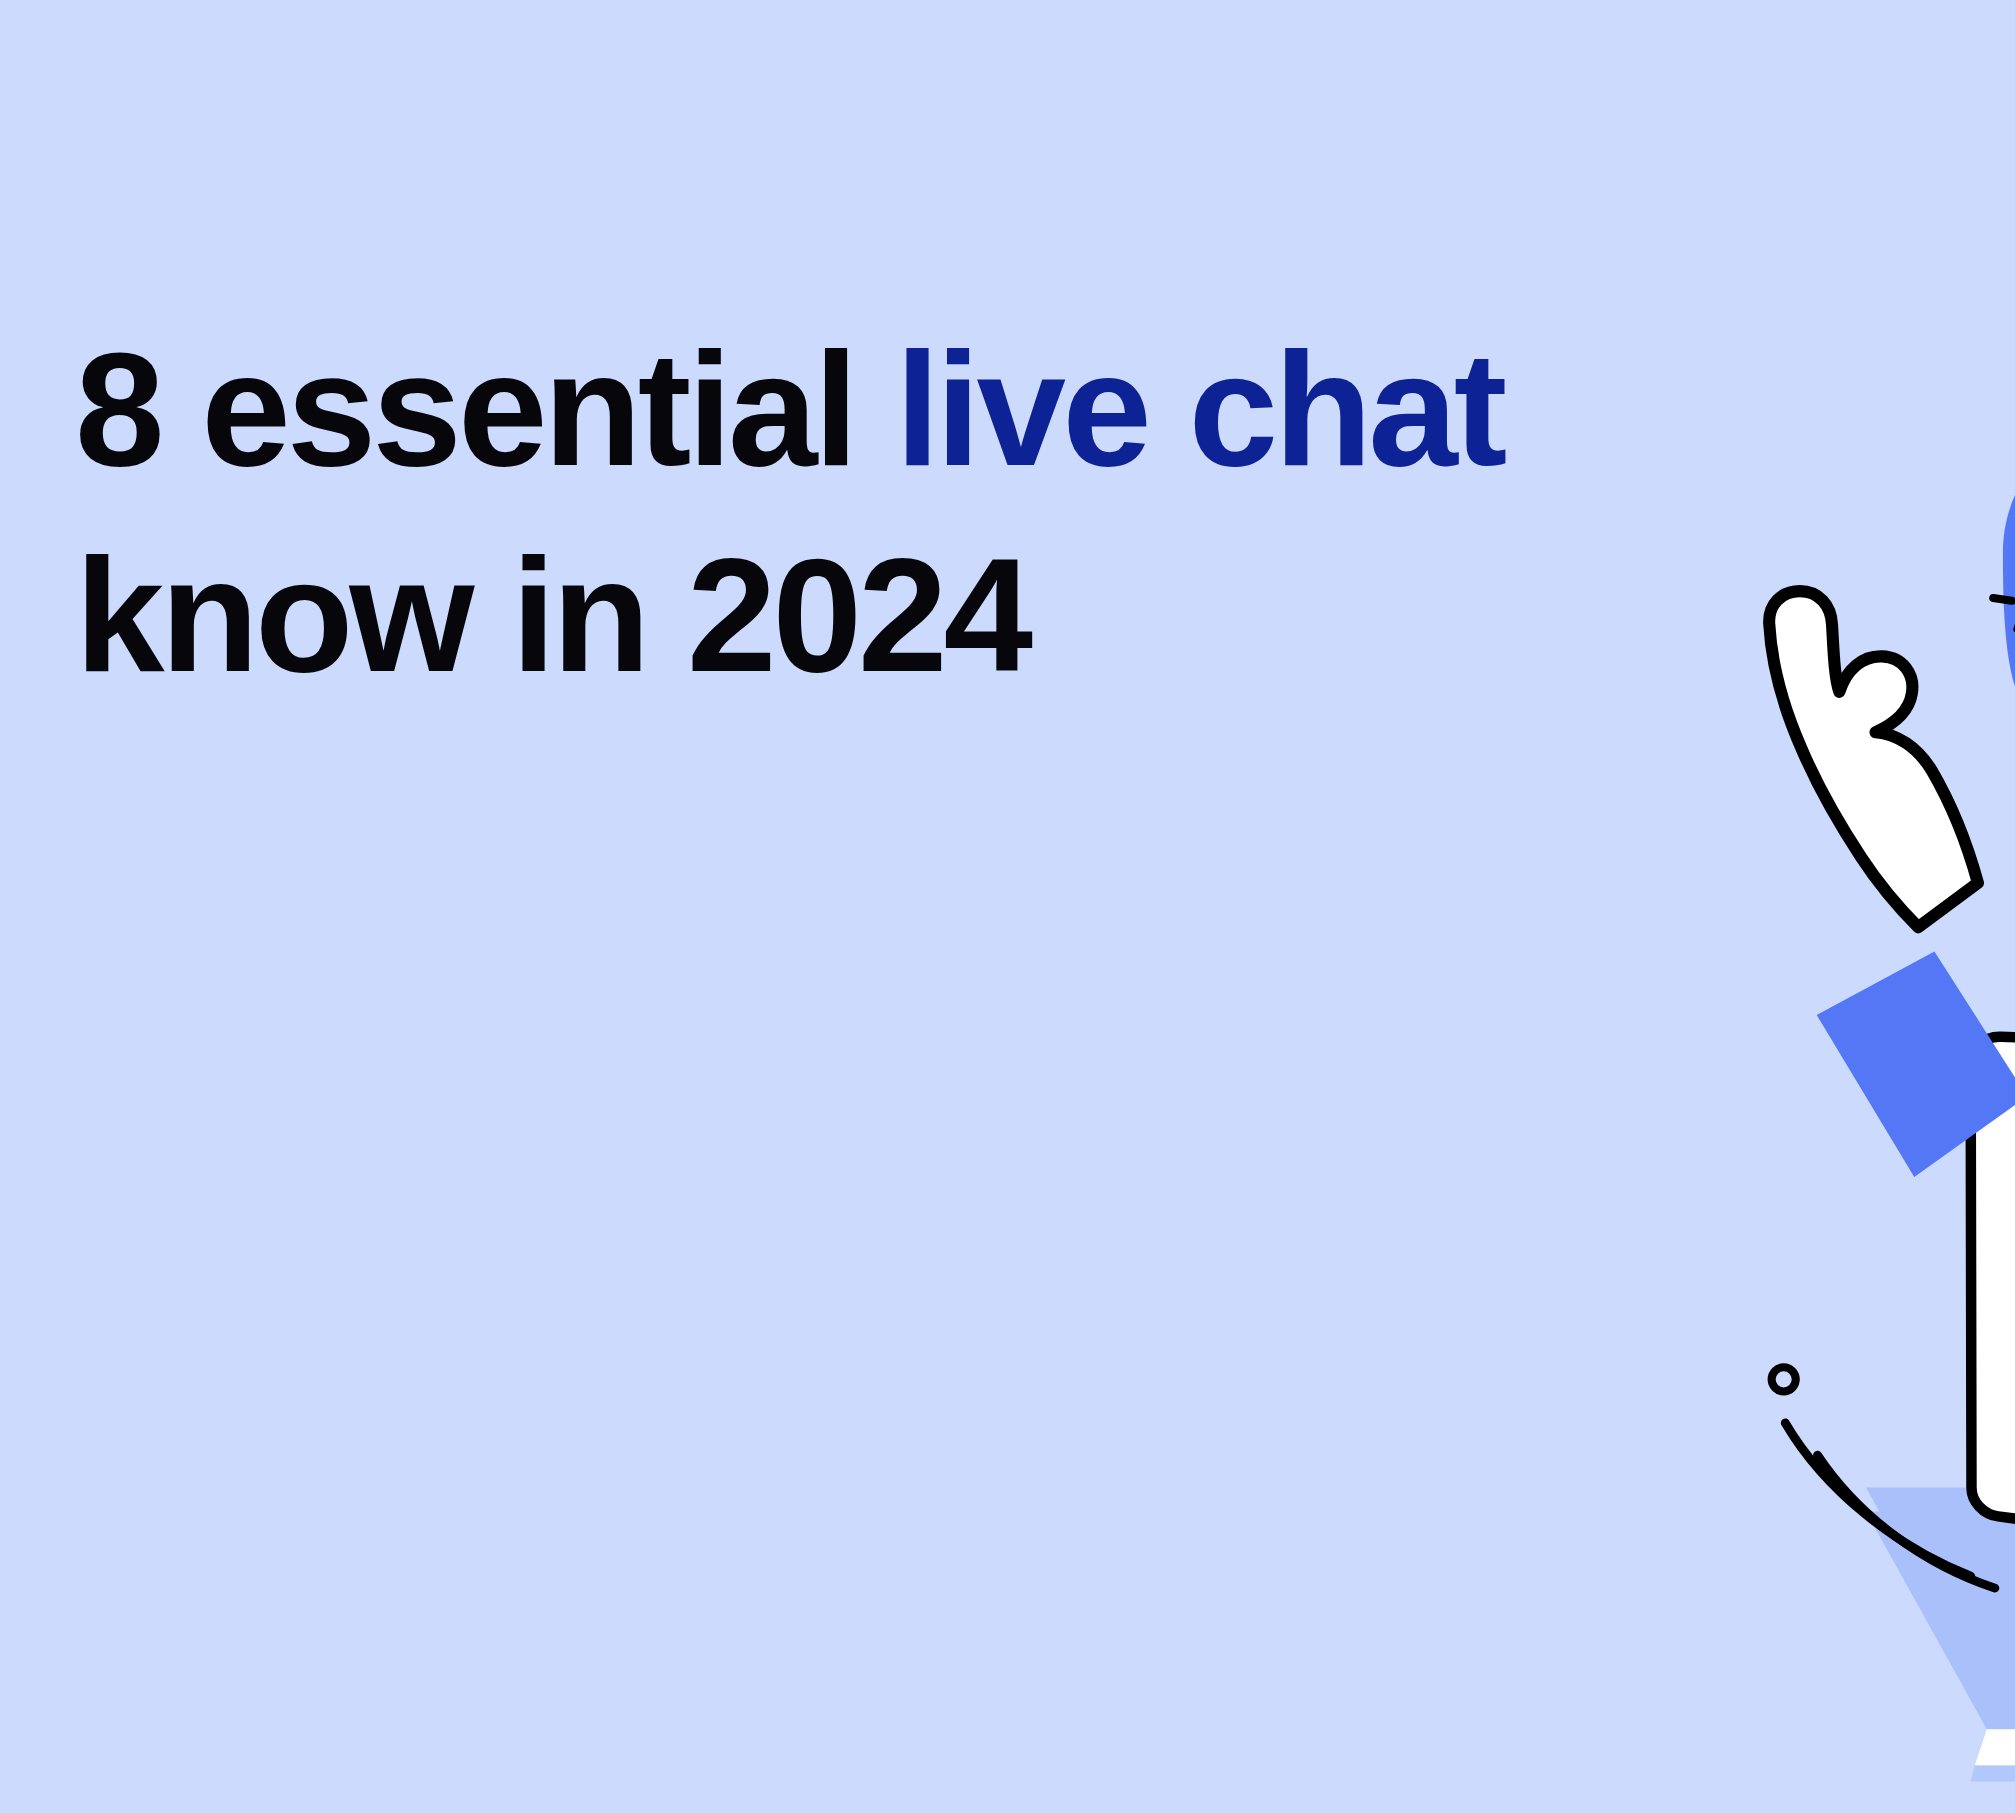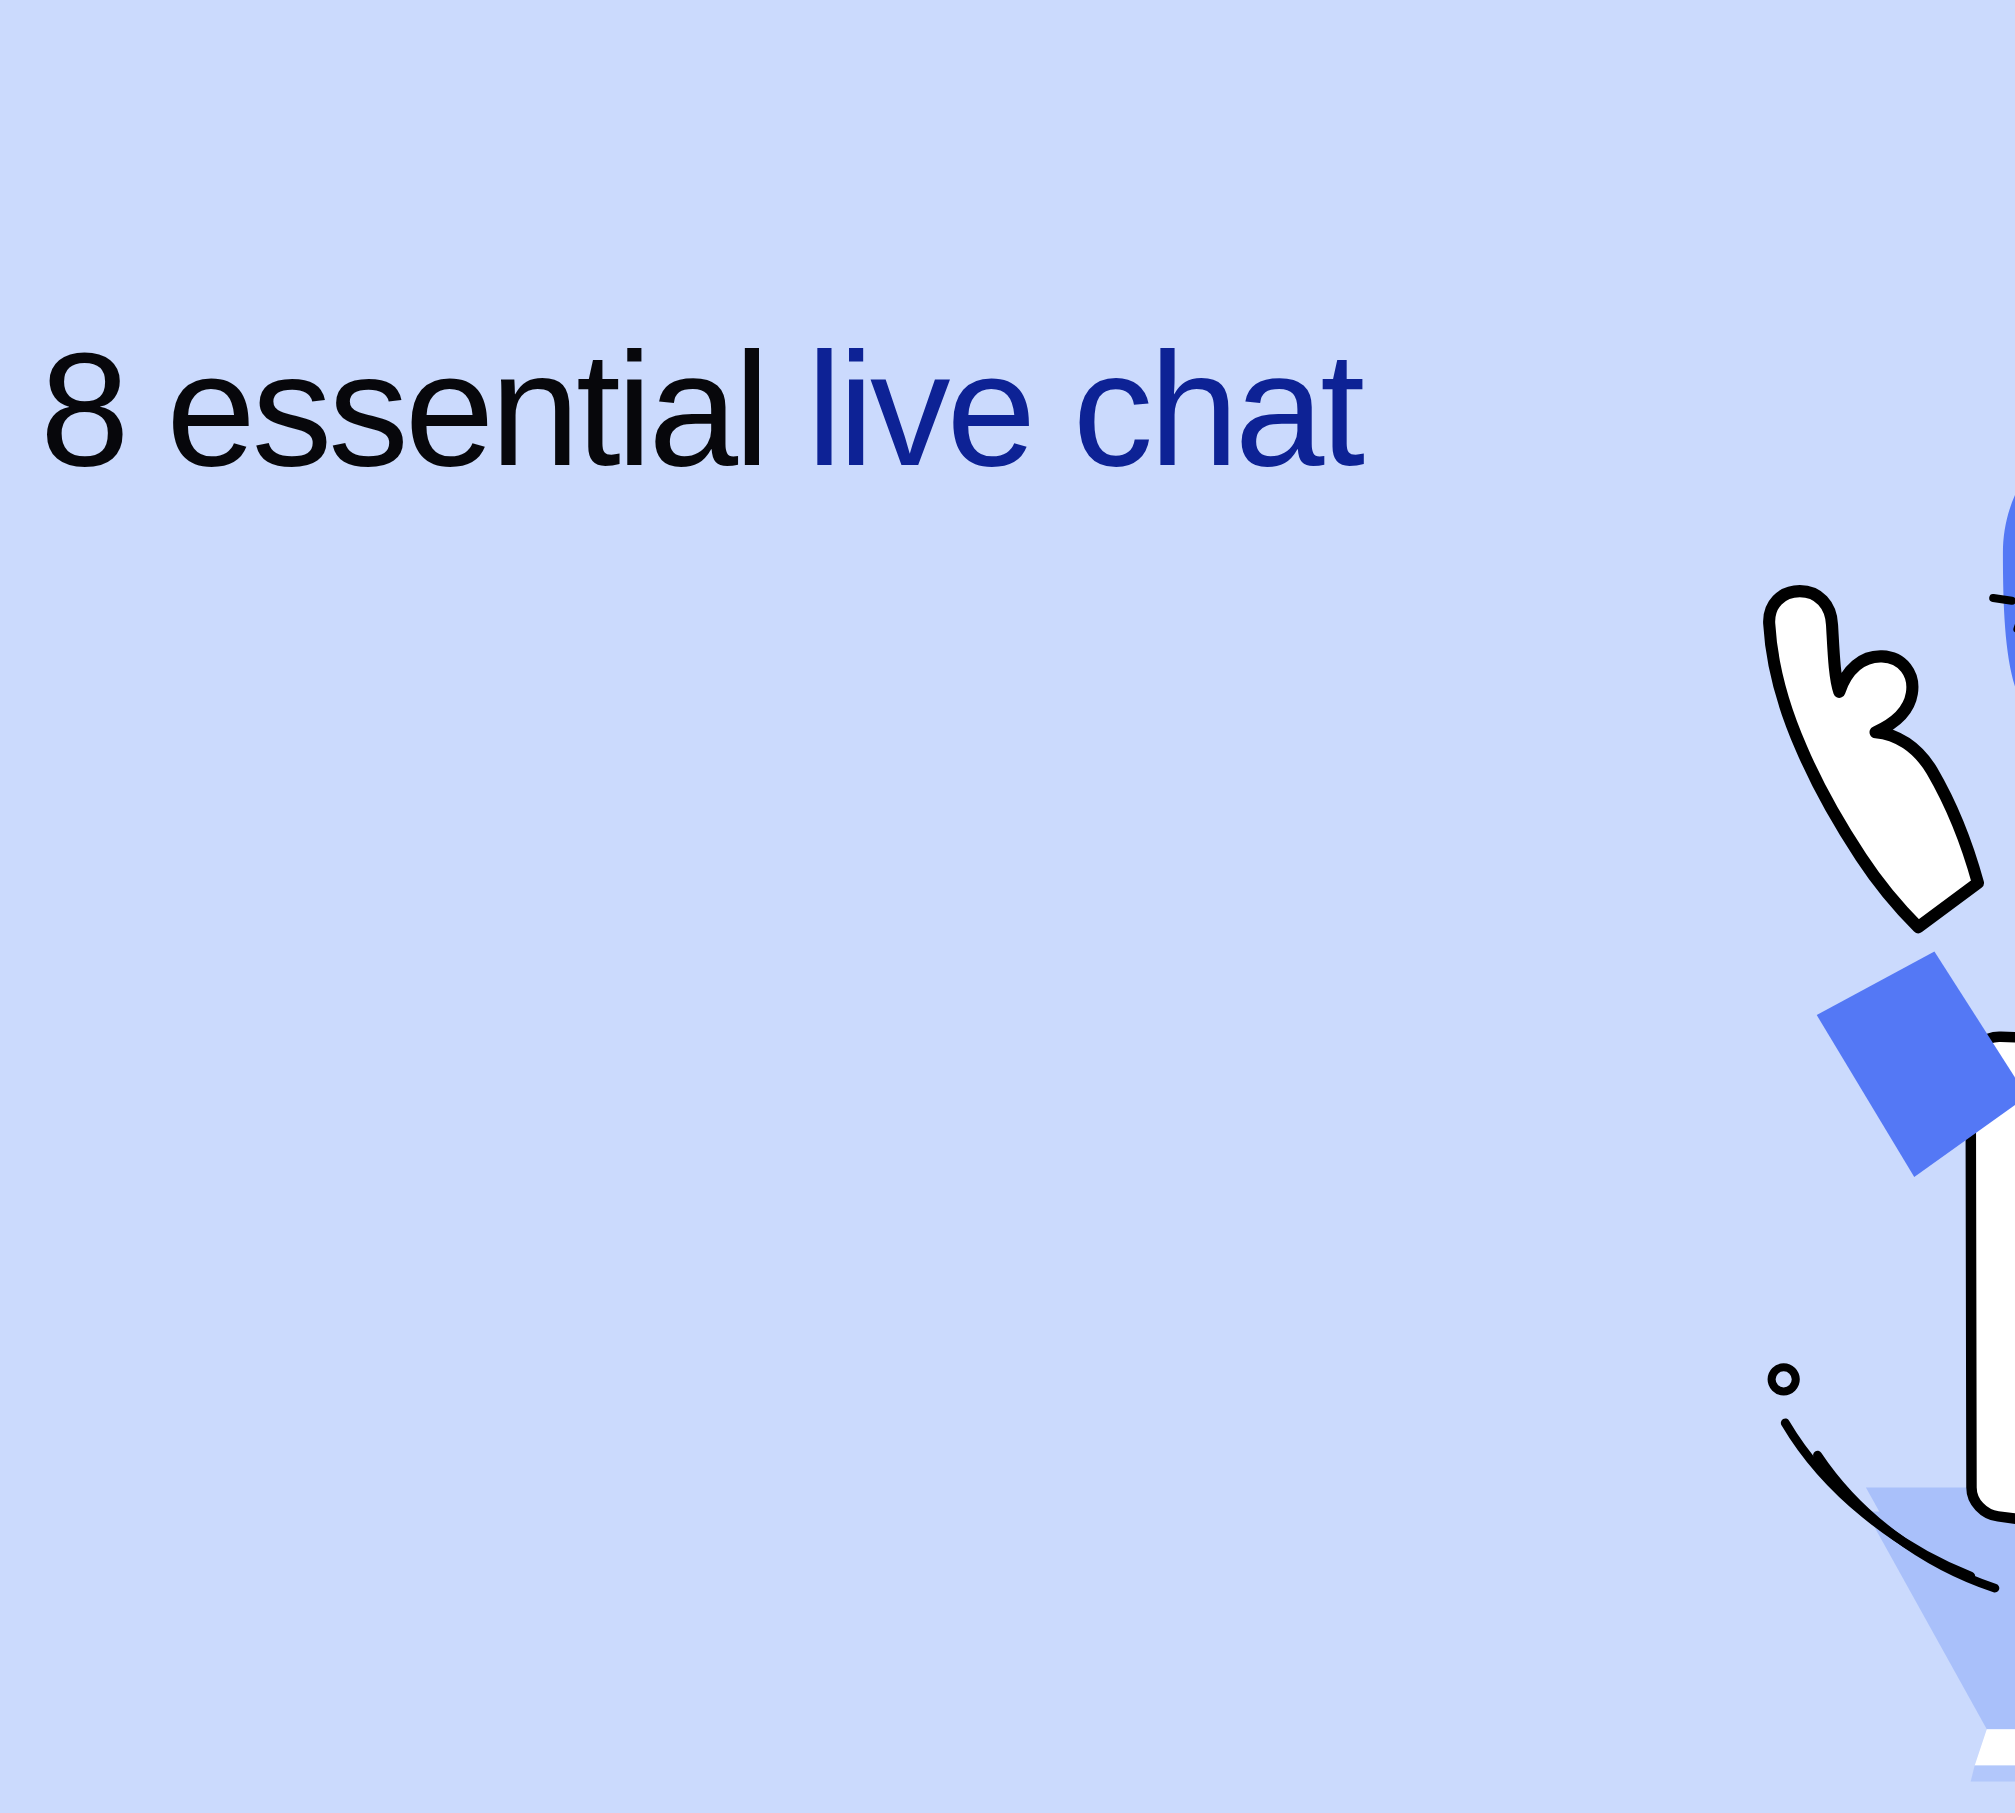--- a/index.html
+++ b/index.html
@@ -18,26 +18,27 @@
 
   
   #headline {
     position: absolute;
     left: 40px;
     top: 306px;
     width: 1733px;
   }
   .hl-line {
     font-family: "Liberation Sans", sans-serif;
-    font-weight: 400;
+    font-weight: 700;
     font-size: 161px;
     line-height: 206px;
     letter-spacing: -4px;
     white-space: nowrap;
     color: #07070B;
+    margin-left: 35px;
   }
   .hl-accent { color: #0D2295; }
 
   
   #illustration {
     position: absolute;
     left: 1745px;
     top: 387px;
     width: 1479px;
     height: 1427px;
@@ -51,20 +52,21 @@
     font-weight: 400;
   }
 </style>
 </head>
 <body>
 
 <div id="stage">
 
   <div id="headline">
     <div class="hl-line"><span>8 essential </span><span class="hl-accent">live chat</span></div>
+    <div class="hl-line">know in 2024</div>
   </div>
 
   <div id="illustration">
     <svg viewBox="0 0 3670 3540" xmlns="http://www.w3.org/2000/svg">
 
       <g>
         <path d="M1130 1800
                  C1180 1430 1480 1200 1880 1190
                  C2330 1180 2720 1300 2960 1520
                  C3190 1730 3290 2030 3230 2330

